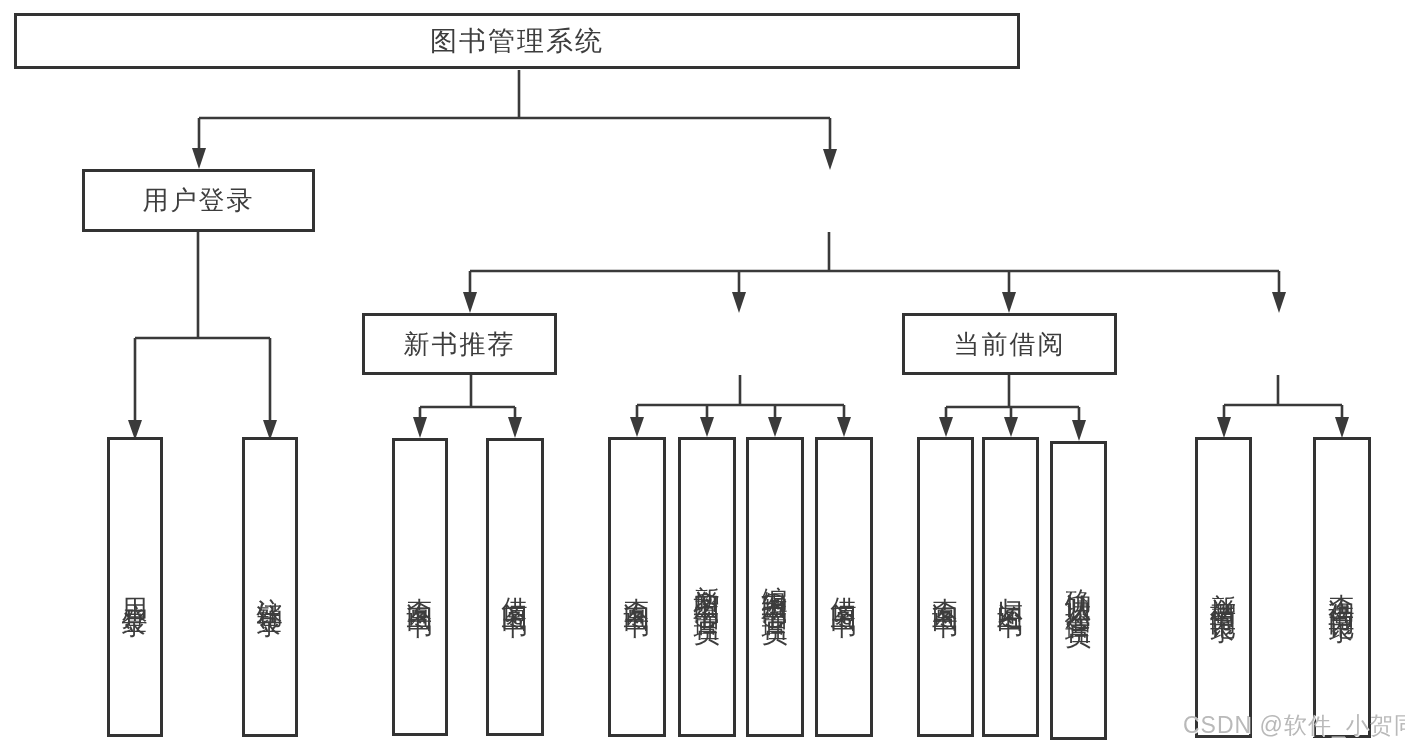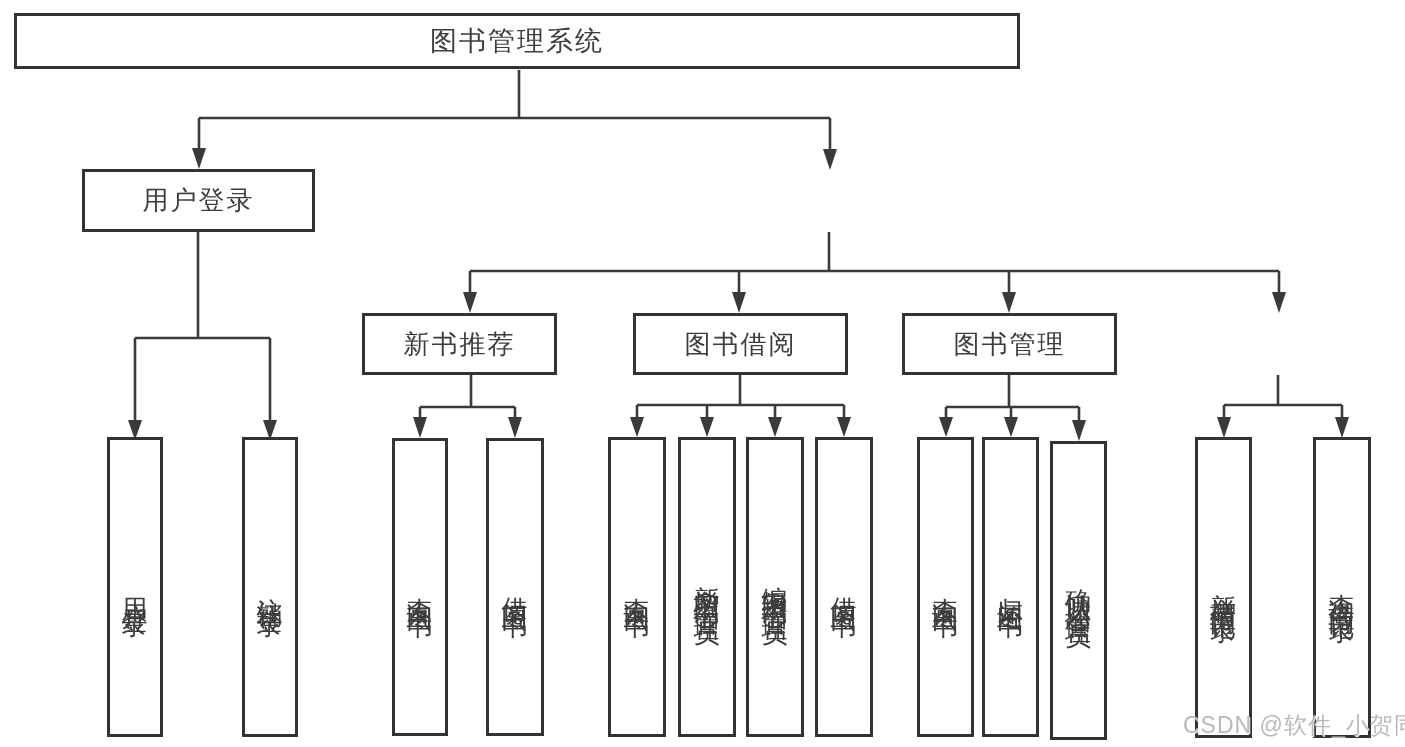--- a/index.html
+++ b/index.html
@@ -117,25 +117,22 @@
     <span>图书管理系统</span>
   </div>
 
   <div class="node hbox" style="left:82px;top:169px;width:233px;height:63px;">
     <span>用户登录</span>
   </div>
 
   <div class="node hbox" style="left:362px;top:313px;width:195px;height:62px;">
     <span>新书推荐</span>
   </div>
-  <div class="node hbox" style="left:633px;top:313px;width:215px;height:62px;">
-    <span>图书借阅</span>
-  </div>
   <div class="node hbox" style="left:902px;top:313px;width:215px;height:62px;">
-    <span>图书管理</span>
+    <span>当前借阅</span>
   </div>
 
   <div class="node vbox" style="left:107px;top:437px;width:56px;height:300px;">
     <span class="vlbl">用户登录</span>
   </div>
   <div class="node vbox" style="left:242px;top:437px;width:56px;height:300px;">
     <span class="vlbl">注销登录</span>
   </div>
 
   <div class="node vbox" style="left:392px;top:438px;width:56px;height:298px;">

